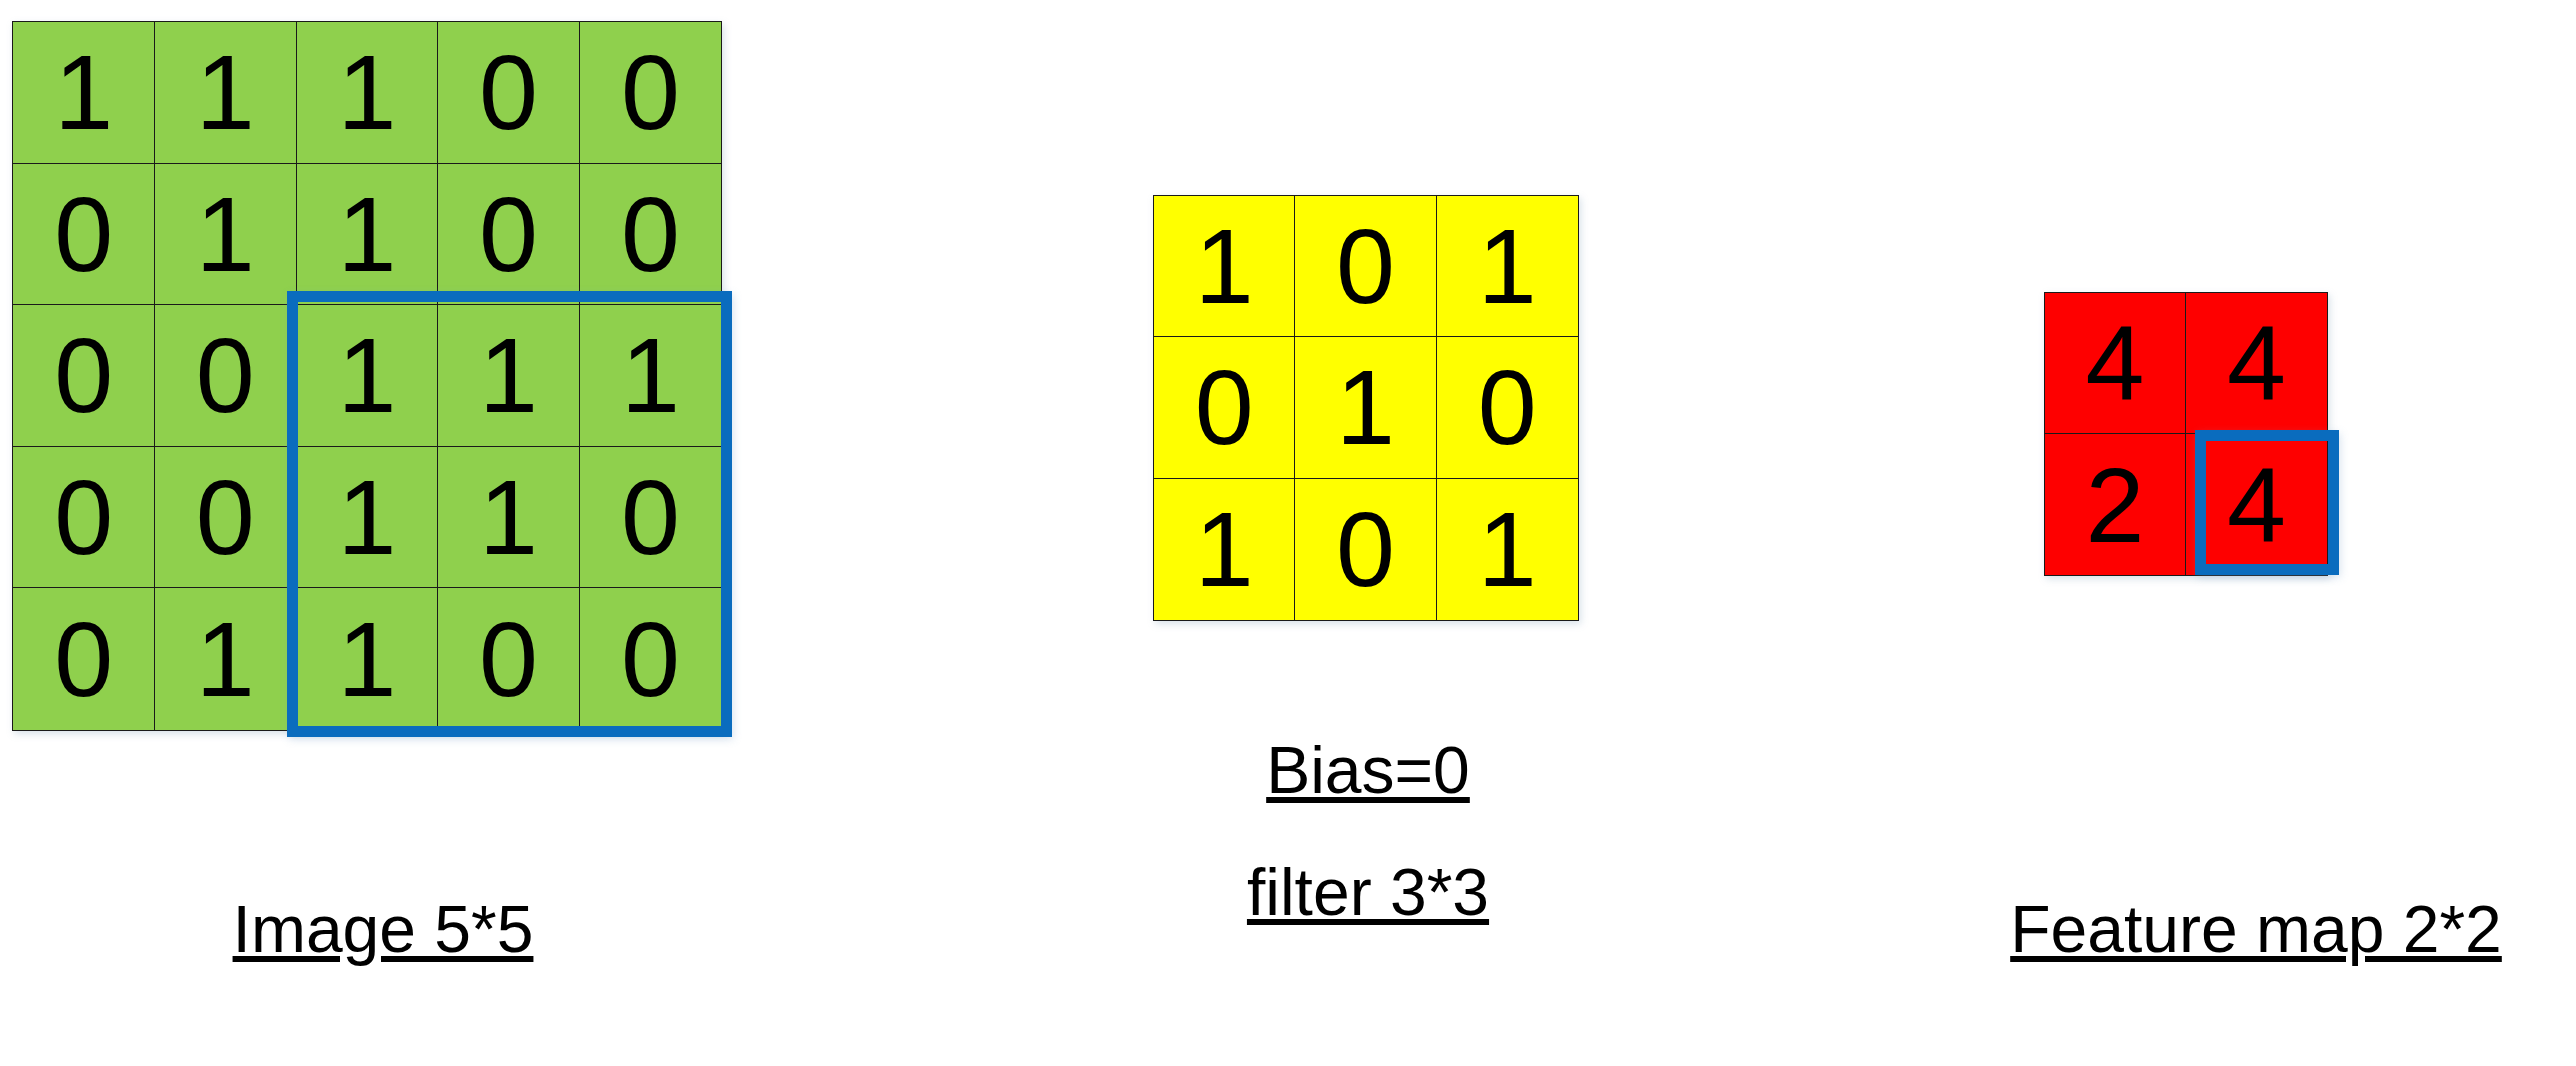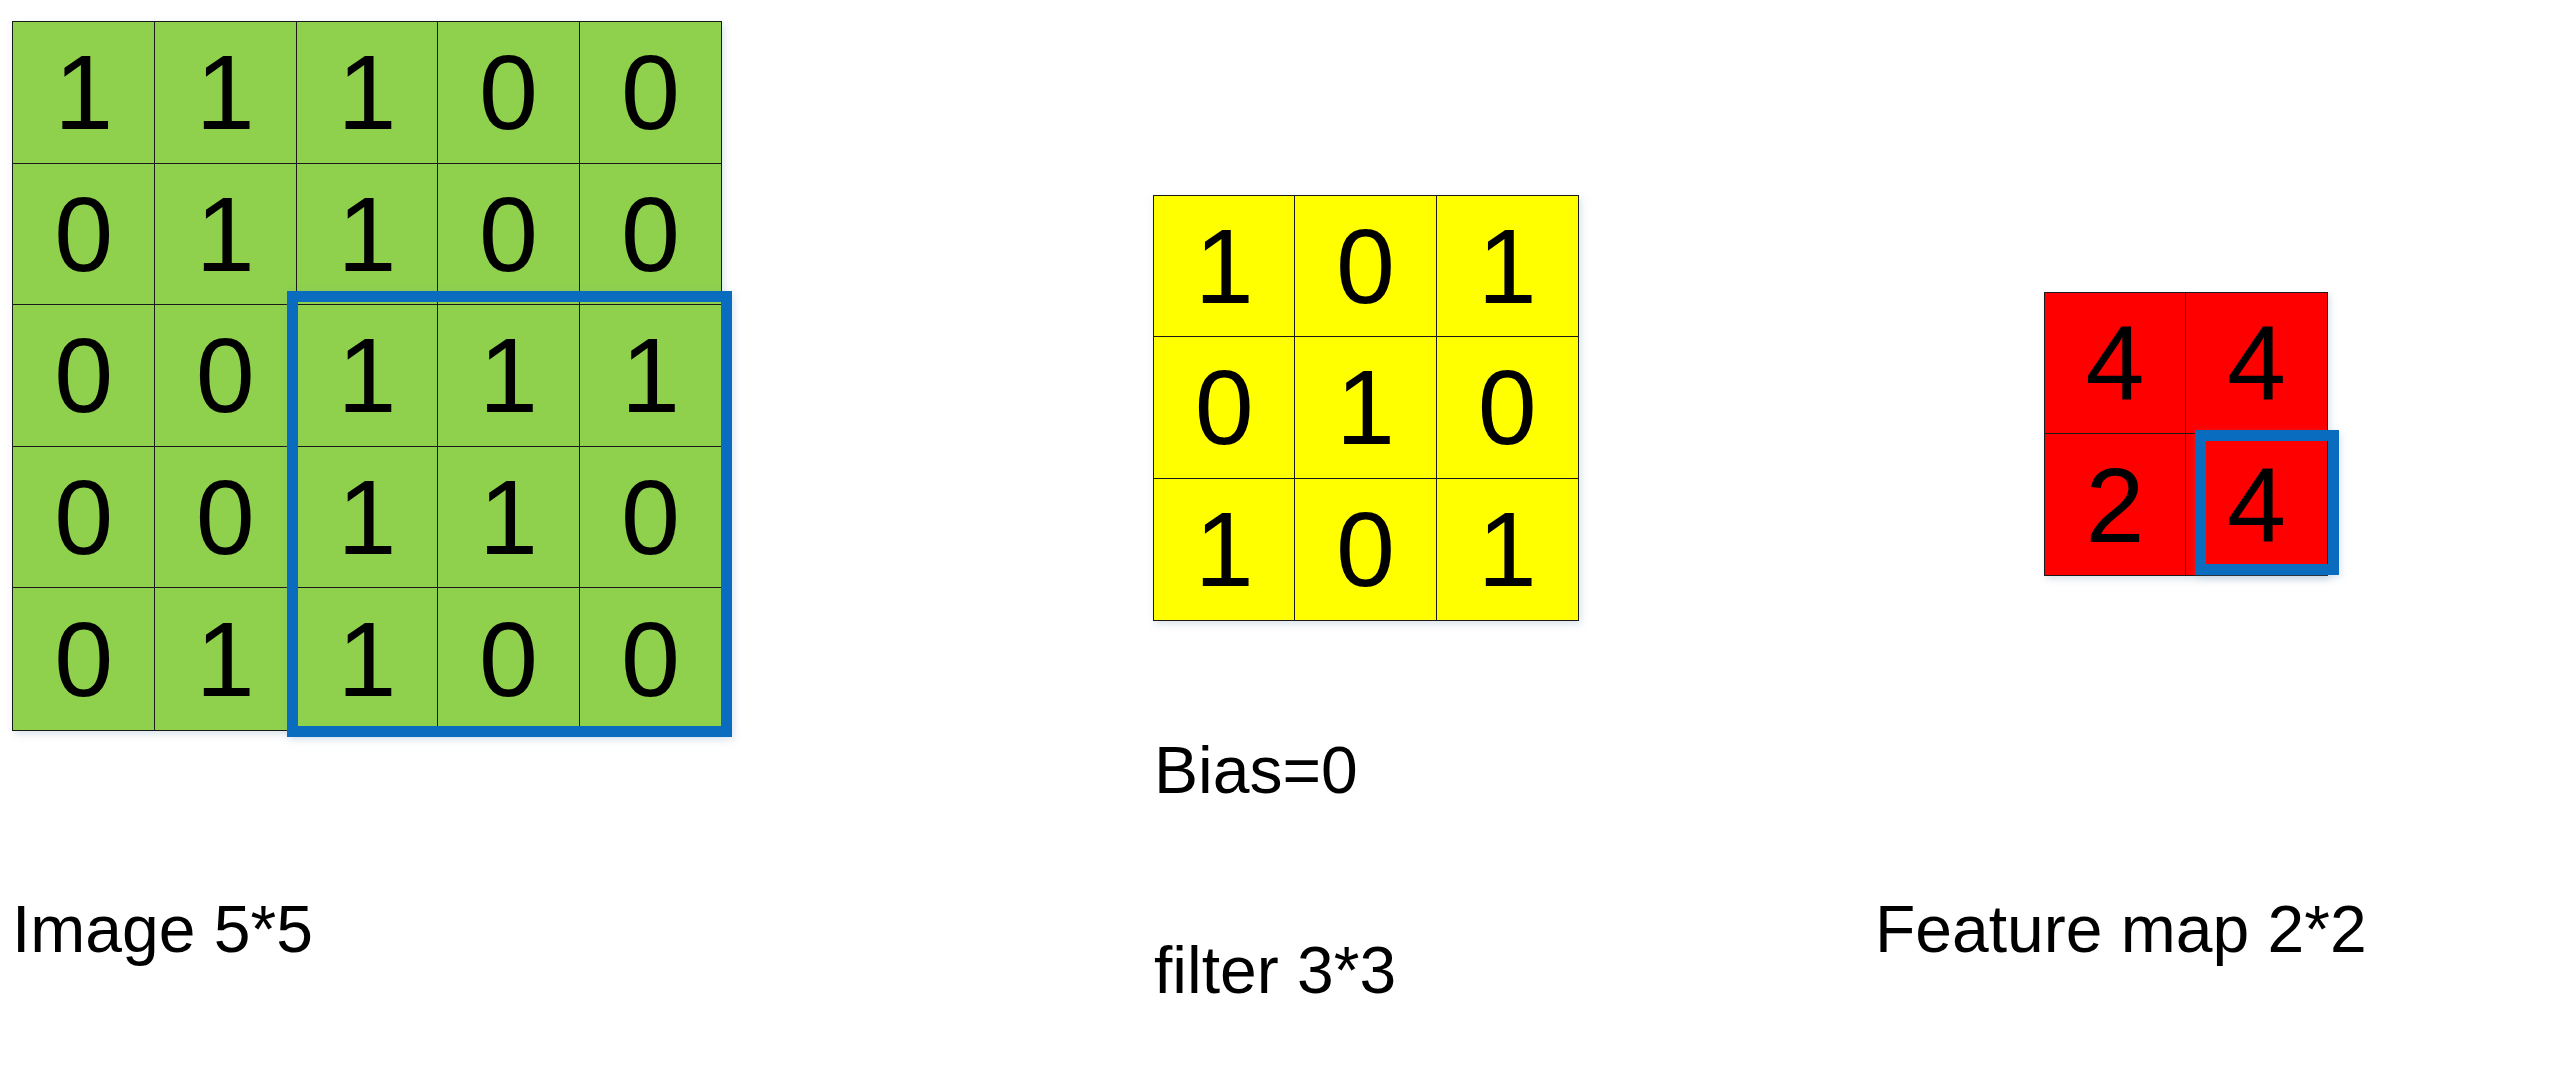--- a/index.html
+++ b/index.html
@@ -113,34 +113,36 @@
     height: 145px;
   }
 
   
   .caption {
     position: absolute;
     font-size: 66px;
     line-height: 1;
     white-space: nowrap;
     color: #000000;
+    text-align: center;
+    text-decoration: underline;
   }
   #caption-bias {
     left: 1154px;
     top: 737px;
     width: 428px;
   }
   #caption-image {
     left: 12px;
     top: 896px;
     width: 742px;
   }
   #caption-filter {
     left: 1154px;
-    top: 937px;
+    top: 859px;
     width: 428px;
   }
   #caption-feature {
     left: 1875px;
     top: 896px;
     width: 762px;
   }
 </style>
 </head>
 <body>

